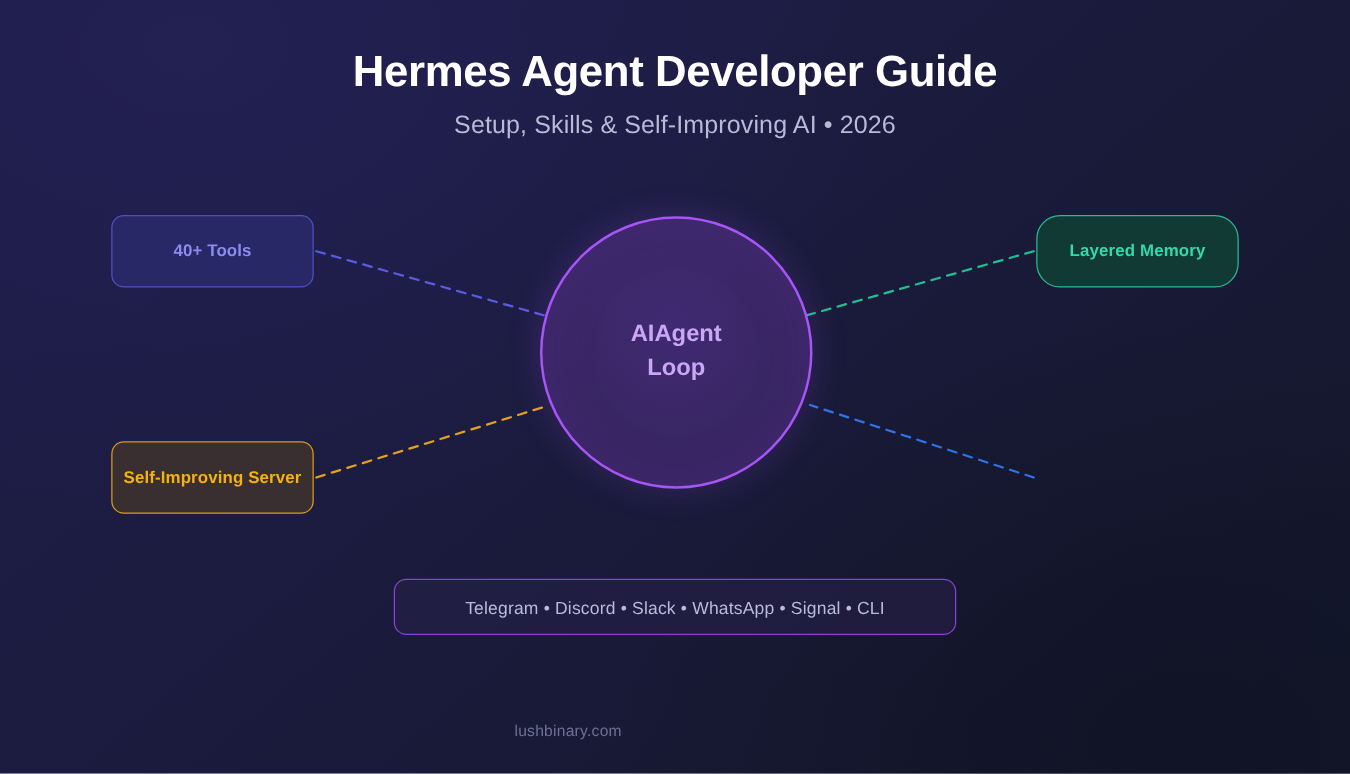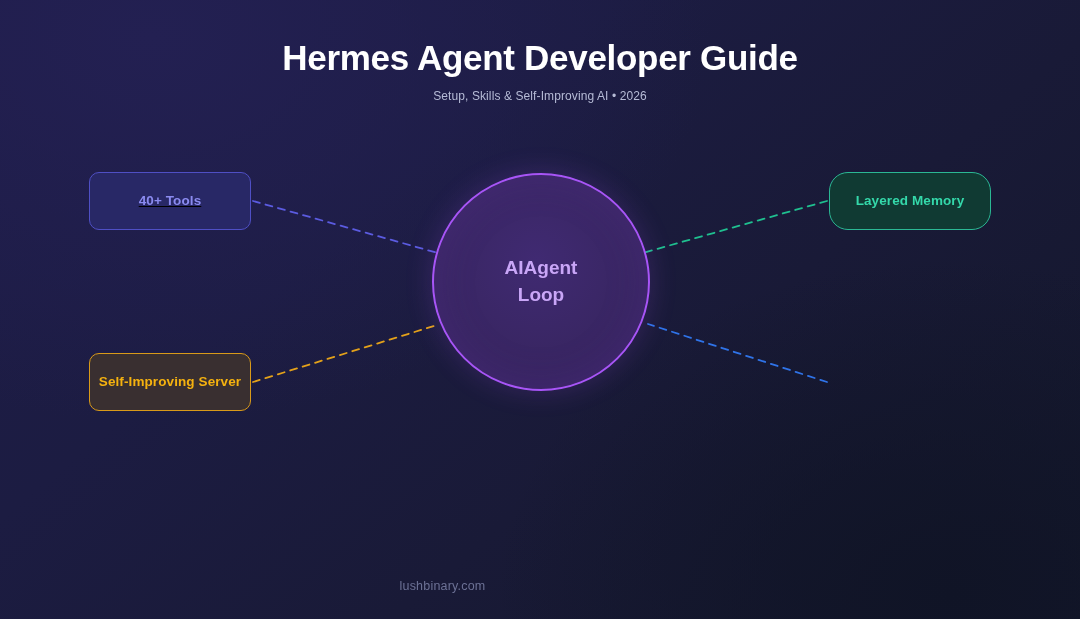--- a/index.html
+++ b/index.html
@@ -27,21 +27,21 @@
   }
   #page-title {
     font-size:35px;
     font-weight:bold;
     color:#ffffff;
     letter-spacing:-0.3px;
     line-height:1.12;
   }
   #page-subtitle {
     margin-top:12px;
-    font-size:12px;
+    font-size:20px;
     font-weight:normal;
     color:#b6bbd6;
     letter-spacing:0.1px;
   }
 
   
   #connectors {
     position:absolute; top:0; left:0;
     width:1080px; height:619px;
     pointer-events:none;
@@ -81,21 +81,21 @@
     text-align:center;
     padding:0 8px;
   }
   .feature-node .node-label {
     font-size:13.5px;
     font-weight:bold;
     letter-spacing:0.1px;
     line-height:1.2;
   }
 
-  #node-tools        { left:89px;  top:172px; background:#282866; border-color:#4f4fc4;text-decoration:underline; }
+  #node-tools        { left:89px;  top:172px; background:#282866; border-color:#4f4fc4; }
   #node-tools .node-label { color:#8b8bf0; }
 
   #node-memory       { left:829px; top:172px; background:#103a33; border-color:#2bb894;border-radius:19px; }
   #node-memory .node-label { color:#34d8aa; }
 
   #node-skills       { left:89px;  top:353px; background:#392f30; border-color:#d99a19; }
   #node-skills .node-label { color:#f5b20f; }
 
   #node-mcp          { left:829px; top:353px; background:#1b3060; border-color:#3b82f6; }
   #node-mcp .node-label { color:#60a5fa; }
@@ -114,21 +114,21 @@
   }
   #channels-text {
     font-size:14px;
     color:#b8bcd6;
     letter-spacing:0.15px;
   }
 
   
   #footer {
     position:absolute;
-    left:0; top:576px; width:885px;
+    left:12px; top:576px; width:885px;
     text-align:center;
   }
   #footer-text {
     font-size:12.5px;
     color:#6c7195;
     letter-spacing:0.2px;
   }
 </style>
 </head>
 <body>
@@ -158,18 +158,21 @@
 
   <div class="feature-node" id="node-memory">
     <span class="node-label">Layered Memory</span>
   </div>
 
   <div class="feature-node" id="node-skills">
     <span class="node-label">Self-Improving Server</span>
   </div>
 
 
+  <div id="channels-bar">
+    <span id="channels-text">Telegram • Discord • Slack • WhatsApp • Signal • CLI</span>
+  </div>
 
   <div id="footer">
     <span id="footer-text">lushbinary.com</span>
   </div>
 
 </div>
 
 </body></html>

